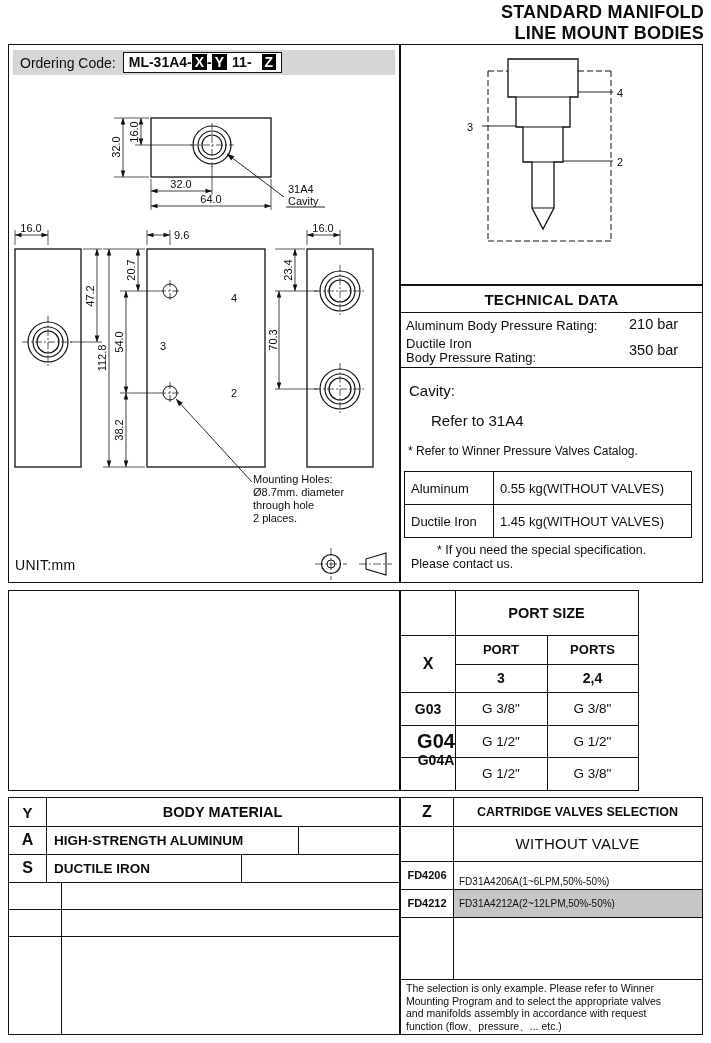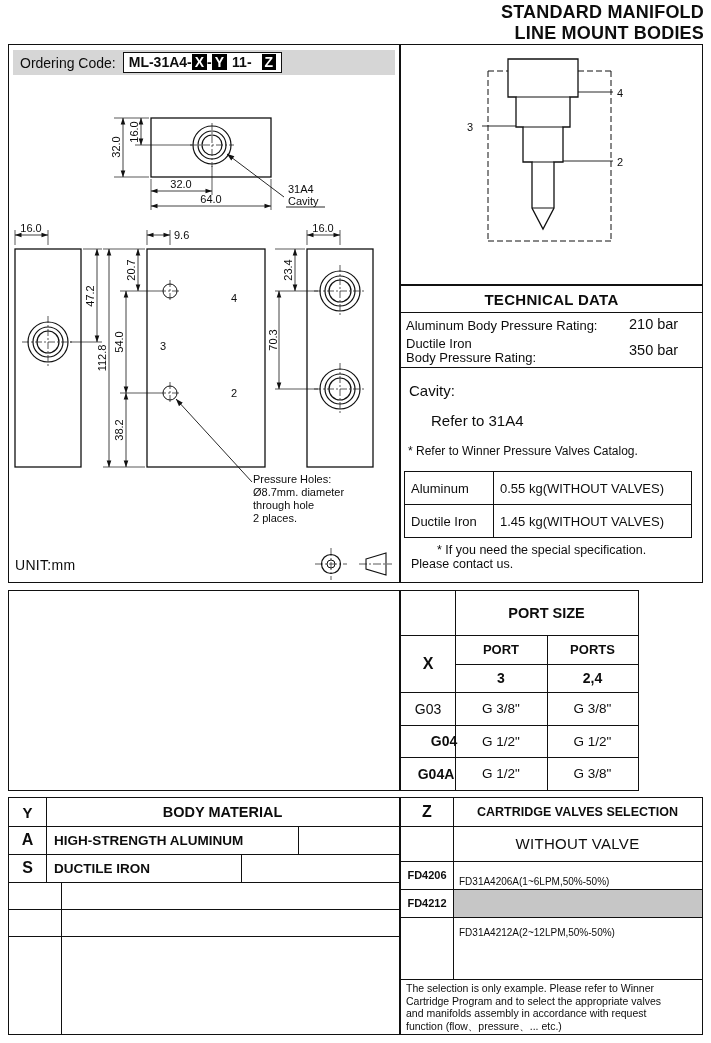--- a/index.html
+++ b/index.html
@@ -163,21 +163,21 @@
         <line x1="350" y1="519" x2="383" y2="519" stroke-width="0.7" stroke-dasharray="8 2 2 2"></line>
       </g>
     </svg>
 
     <div class="abs ordering-bar">
       <span>Ordering Code:</span>
       <span class="ord-box"><span>ML-31A4-</span><span class="tag">X</span><span>-</span><span class="tag">Y</span><span class="mid">11-</span><span class="tag">Z</span></span>
     </div>
 
     <div class="abs mounting-note">
-      <div>Pressure Holes:</div>
+      <div>Mounting Holes:</div>
       <div>Ø8.7mm. diameter</div>
       <div>through hole</div>
       <div>2 places.</div>
     </div>
 
     <div class="abs unit-label">UNIT:mm</div>
   </div>
 
   <div class="abs box" style="left:400px;top:44px;width:303px;height:241px;">
     <svg width="301" height="239" viewBox="0 0 301 239">
@@ -240,27 +240,27 @@
     <i class="hl" style="left:54px;top:73px;width:183px;"></i>
     <i class="hl" style="left:0;top:101px;width:237px;"></i>
     <i class="hl" style="left:0;top:134px;width:237px;"></i>
     <i class="hl" style="left:0;top:166px;width:237px;"></i>
     <div class="cell" style="left:54px;top:0;width:183px;height:44px;font-weight:bold;font-size:14.5px;">PORT SIZE</div>
     <div class="cell" style="left:0;top:44px;width:54px;height:57px;font-weight:bold;font-size:16px;">X</div>
     <div class="cell" style="left:54px;top:44px;width:92px;height:29px;font-weight:bold;font-size:13px;">PORT</div>
     <div class="cell" style="left:146px;top:44px;width:91px;height:29px;font-weight:bold;font-size:13px;">PORTS</div>
     <div class="cell" style="left:54px;top:73px;width:92px;height:28px;font-weight:bold;font-size:14px;">3</div>
     <div class="cell" style="left:146px;top:73px;width:91px;height:28px;font-weight:bold;font-size:14px;">2,4</div>
-    <div class="cell" style="left:0;top:101px;width:54px;height:33px;font-weight:normal;font-size:14px;">G03</div>
+    <div class="cell" style="left:0;top:101px;width:54px;height:33px;font-weight:bold;font-size:14px;">G03</div>
     <div class="cell" style="left:54px;top:101px;width:92px;height:33px;font-size:13.5px;">G 3/8"</div>
     <div class="cell" style="left:146px;top:101px;width:91px;height:33px;font-size:13.5px;">G 3/8"</div>
-    <div class="cell" style="left:16px;top:134px;width:54px;height:32px;font-weight:bold;font-size:14px;">G04</div>
+    <div class="cell" style="left:8px;top:134px;width:54px;height:32px;font-weight:bold;font-size:20px;">G04</div>
     <div class="cell" style="left:54px;top:134px;width:92px;height:32px;font-size:13.5px;">G 1/2"</div>
     <div class="cell" style="left:146px;top:134px;width:91px;height:32px;font-size:13.5px;">G 1/2"</div>
-    <div class="cell" style="left:0;top:166px;width:54px;height:33px;font-weight:bold;font-size:14px;padding-left:16px;">G04A</div>
+    <div class="cell" style="left:0;top:152px;width:54px;height:33px;font-weight:bold;font-size:14px;padding-left:16px;">G04A</div>
     <div class="cell" style="left:54px;top:166px;width:92px;height:33px;font-size:13.5px;">G 1/2"</div>
     <div class="cell" style="left:146px;top:166px;width:91px;height:33px;font-size:13.5px;">G 3/8"</div>
   </div>
 
   <div class="abs box" style="left:8px;top:797px;width:392px;height:238px;">
     <i class="vl" style="left:37px;top:0;height:84px;"></i>
     <i class="vl" style="left:52px;top:84px;height:152px;"></i>
     <i class="vl" style="left:289px;top:28px;height:28px;"></i>
     <i class="vl" style="left:232px;top:56px;height:28px;"></i>
     <i class="hl" style="left:0;top:28px;width:390px;"></i>
@@ -283,22 +283,22 @@
     <i class="hl" style="left:0;top:63px;width:301px;"></i>
     <i class="hl" style="left:0;top:91px;width:301px;"></i>
     <i class="hl" style="left:0;top:119px;width:301px;"></i>
     <i class="hl" style="left:0;top:181px;width:301px;"></i>
     <div class="cell" style="left:0;top:0;width:52px;height:28px;font-weight:bold;font-size:16px;">Z</div>
     <div class="cell" style="left:52px;top:0;width:249px;height:28px;font-weight:bold;font-size:12.5px;">CARTRIDGE VALVES SELECTION</div>
     <div class="cell" style="left:52px;top:28px;width:249px;height:35px;font-size:15px;letter-spacing:.3px;">WITHOUT VALVE</div>
     <div class="cell" style="left:0;top:63px;width:52px;height:28px;font-weight:bold;font-size:11px;">FD4206</div>
     <div class="cl" style="left:58px;top:63px;width:243px;height:40px;font-size:10px;">FD31A4206A(1~6LPM,50%-50%)</div>
     <div class="cell" style="left:0;top:91px;width:52px;height:28px;font-weight:bold;font-size:11px;">FD4212</div>
-    <div class="cl" style="left:58px;top:91px;width:243px;height:28px;font-size:10px;margin-top:29px;">FD31A4212A(2~12LPM,50%-50%)</div>
+    <div class="cl" style="left:58px;top:91px;width:243px;height:28px;font-size:10px;">FD31A4212A(2~12LPM,50%-50%)</div>
     <div class="abs" style="left:5px;top:184px;width:294px;font-size:10.5px;line-height:12.5px;">
       <div>The selection is only example. Please refer to Winner</div>
-      <div>Cartridge Program and to select the appropriate valves</div>
+      <div>Mounting Program and to select the appropriate valves</div>
       <div>and manifolds assembly in accordance with request</div>
       <div>function (flow、pressure、... etc.)</div>
     </div>
   </div>
 
 </div>
 
 </body></html>

